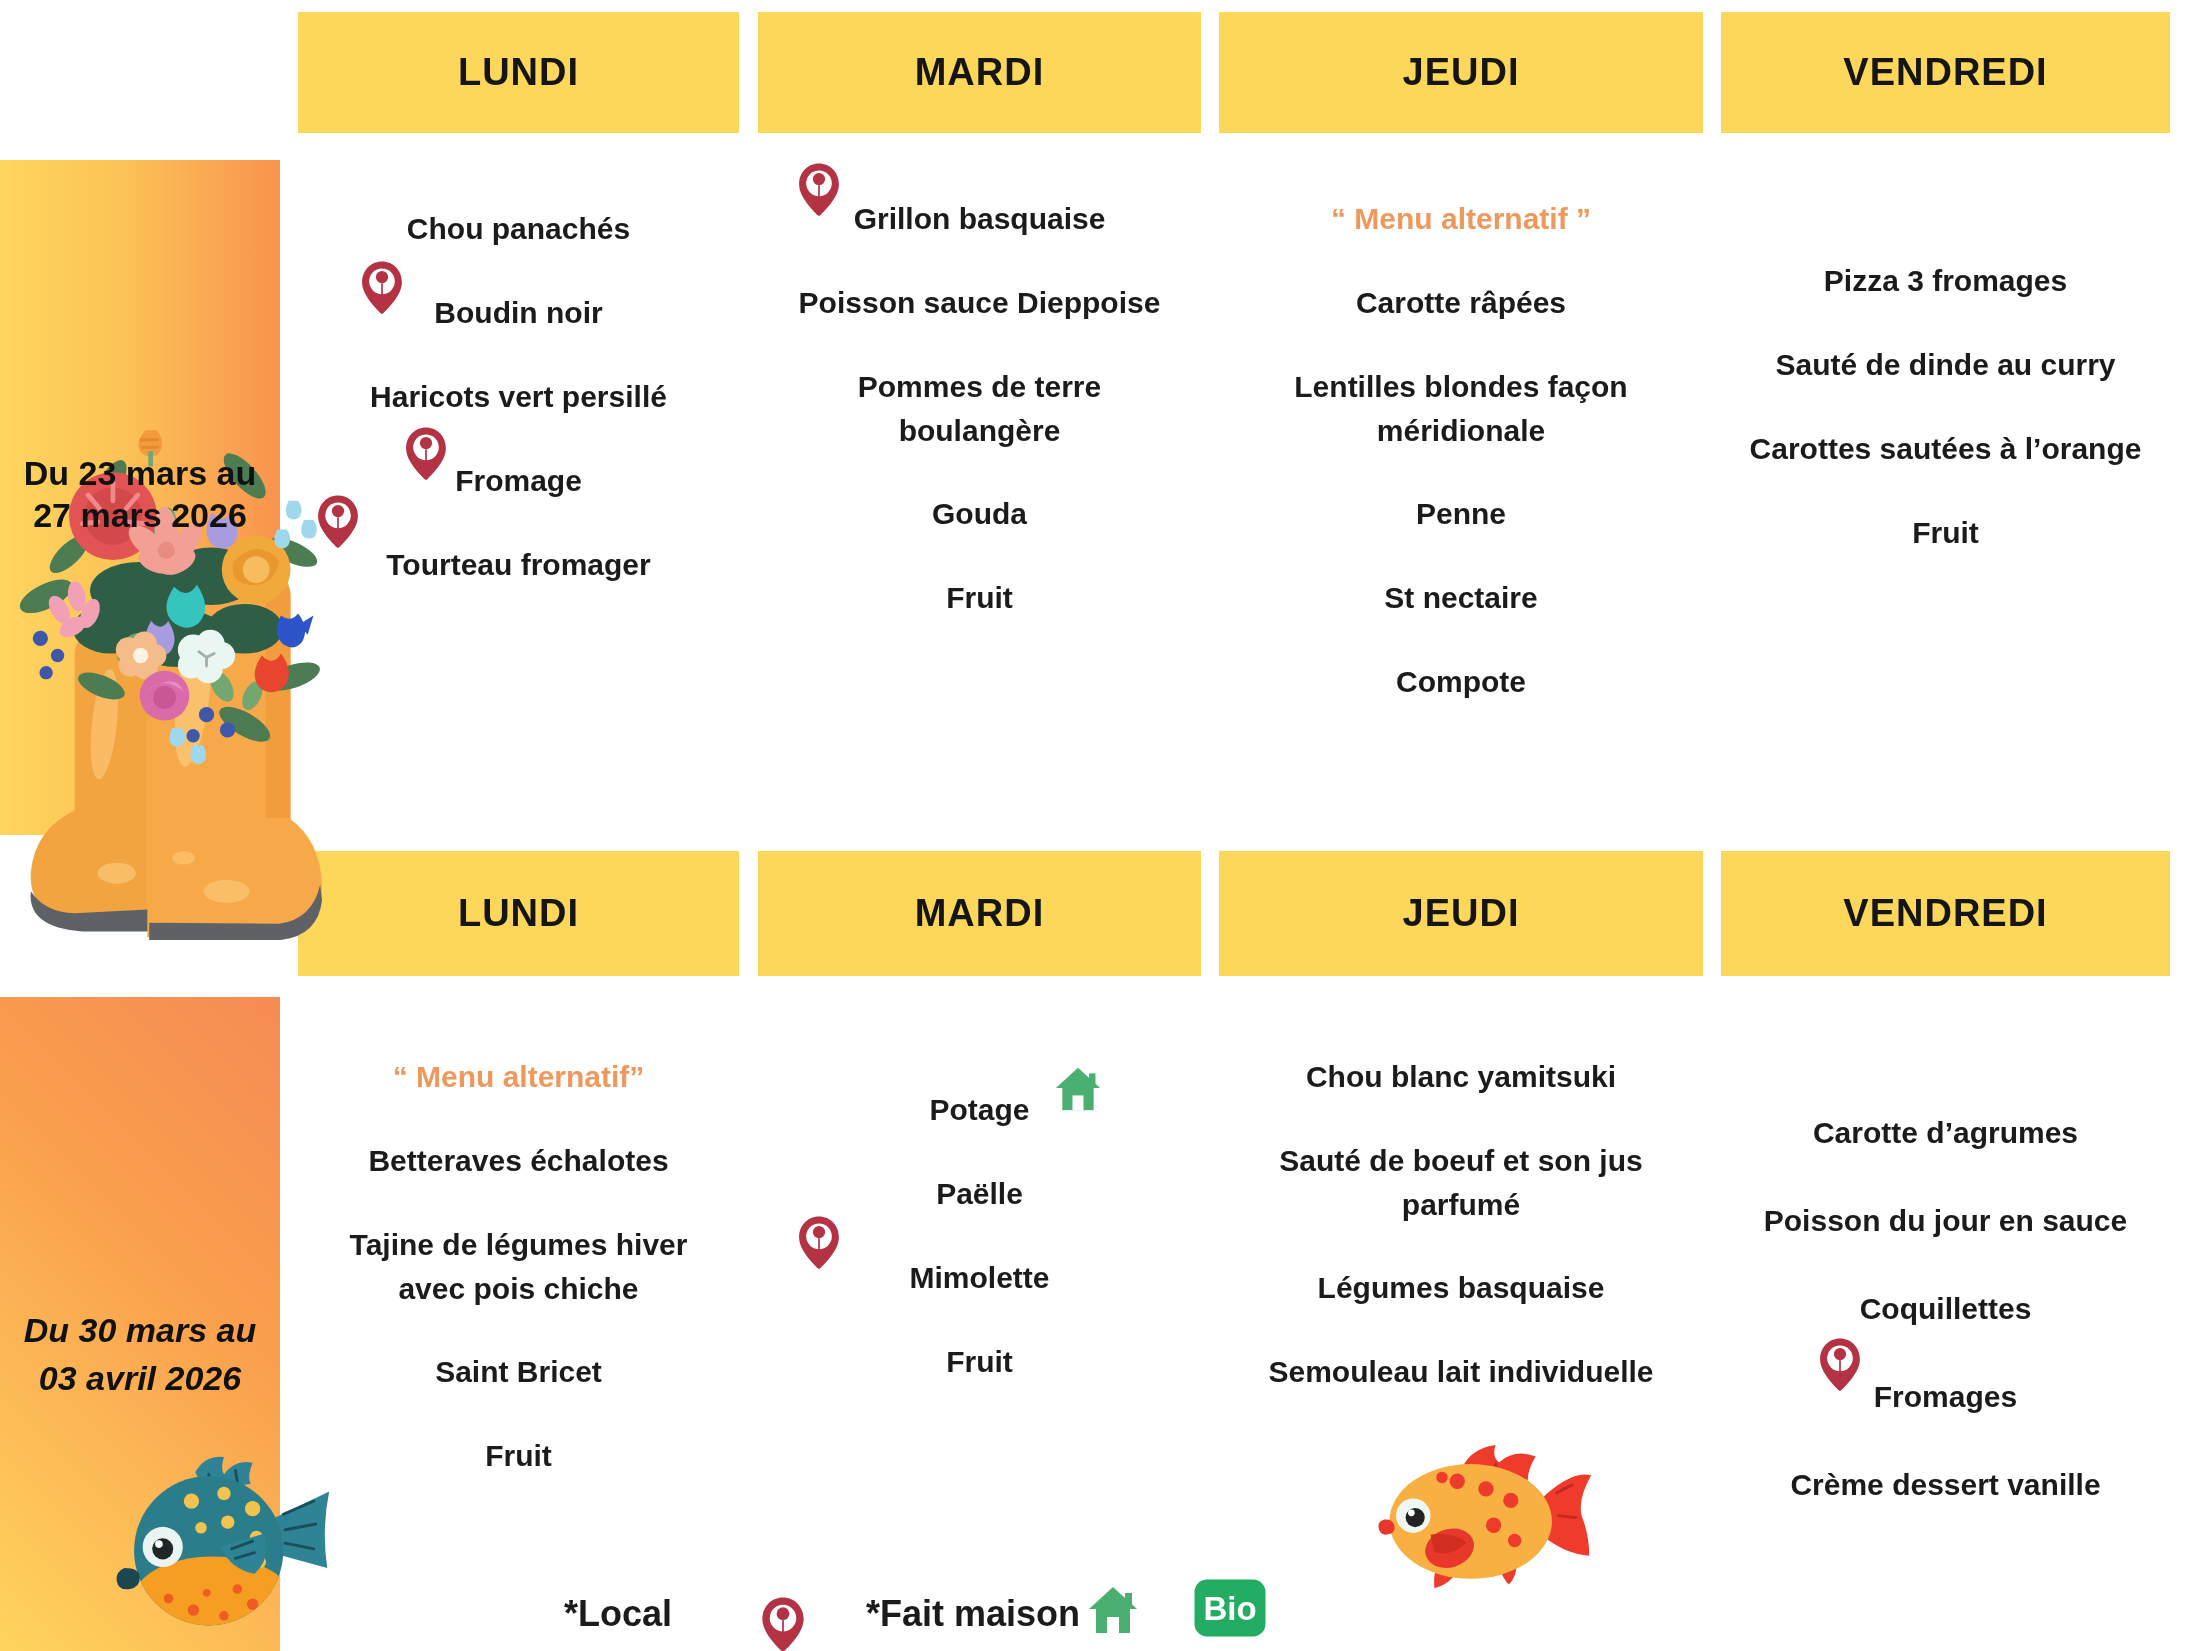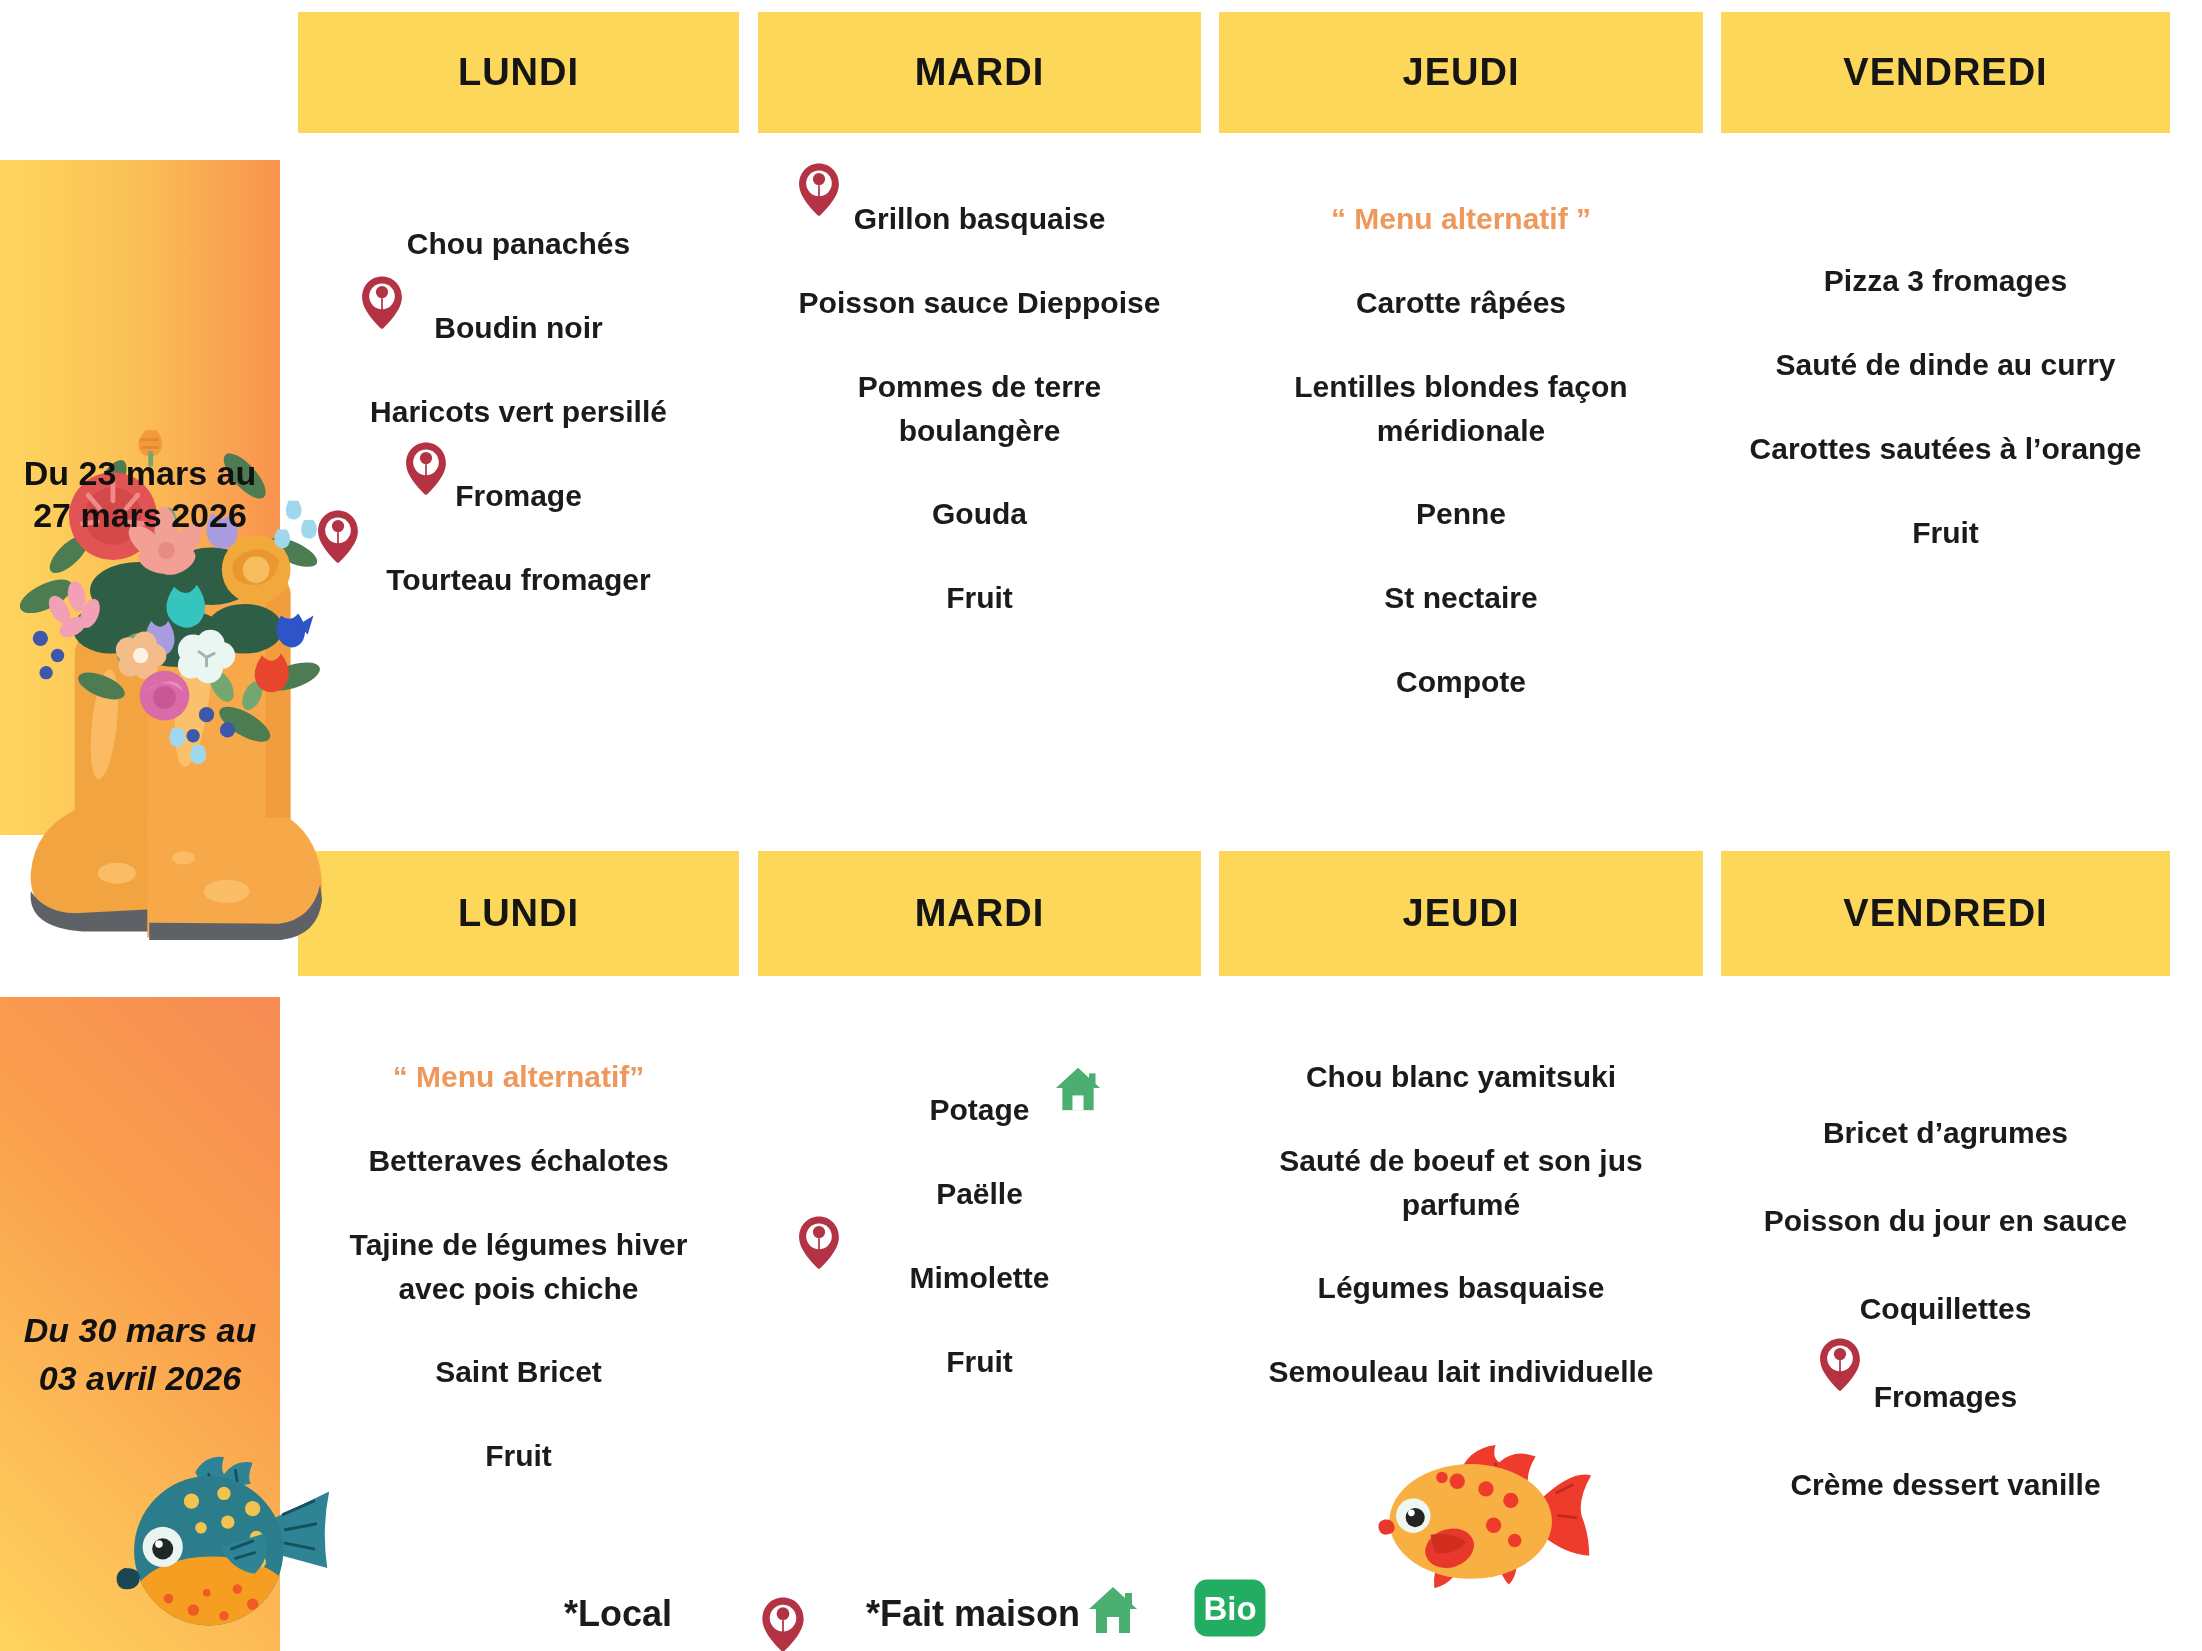--- a/index.html
+++ b/index.html
@@ -283,21 +283,21 @@
       </svg>
   </div>
   <div id="bio-badge" style="left:1230px;top:1608px">
     <span>Bio</span>
   </div>
 
   <div id="grid">
       <div class="day-header" style="left: 298px; top: 11.5px; width: 441px; height: 121px;">
         <span>LUNDI</span>
       </div>
-      <div class="day-col" style="left: 298px; top: 202px; width: 441px;">
+      <div class="day-col" style="left: 298px; top: 187px; width: 441px;">
         <div class="item-row" style="height: 84px;">
           <div class="item-line">Chou panachés</div>
         </div>
         <div class="item-row" style="height: 84px; text-align: center;">
           <div class="item-line">Boudin noir</div>
           <div class="marker" style="left: calc(50% - 137px); top: calc(50% - 25px);"><svg width="44" height="55" viewBox="0 0 46 58">
               <path d="M23 1C11 1 2 10.5 2 23c0 14 15.5 28.5 20 33 .6.6 1.4.6 2 0 4.5-4.5 20-19 20-33C44 10.5 35 1 23 1z" fill="#B33345"></path>
               <circle cx="23" cy="22" r="13.5" fill="#fff"></circle>
               <circle cx="23" cy="17.5" r="6.5" fill="#B33345"></circle>
               <rect x="22.1" y="24" width="1.8" height="13" fill="#B33345"></rect>
@@ -459,21 +459,21 @@
         </div>
         <div class="item-row" style="height: 84px;">
           <div class="item-line">Semouleau lait individuelle</div>
         </div>
       </div>
       <div class="day-header" style="left: 1721px; top: 851px; width: 449px; height: 125px;">
         <span>VENDREDI</span>
       </div>
       <div class="day-col" style="left: 1721px; top: 1089px; width: 449px;">
         <div class="item-row" style="height: 88px;">
-          <div class="item-line">Bricet d’agrumes</div>
+          <div class="item-line">Carotte d’agrumes</div>
         </div>
         <div class="item-row" style="height: 88px;">
           <div class="item-line">Poisson du jour en sauce</div>
         </div>
         <div class="item-row" style="height: 88px;">
           <div class="item-line">Coquillettes</div>
         </div>
         <div class="item-row" style="height: 88px; text-align: right;">
           <div class="item-line">Fromages</div>
           <div class="marker" style="left: calc(50% - 106px); top: calc(50% - 32px);"><svg width="44" height="55" viewBox="0 0 46 58">

